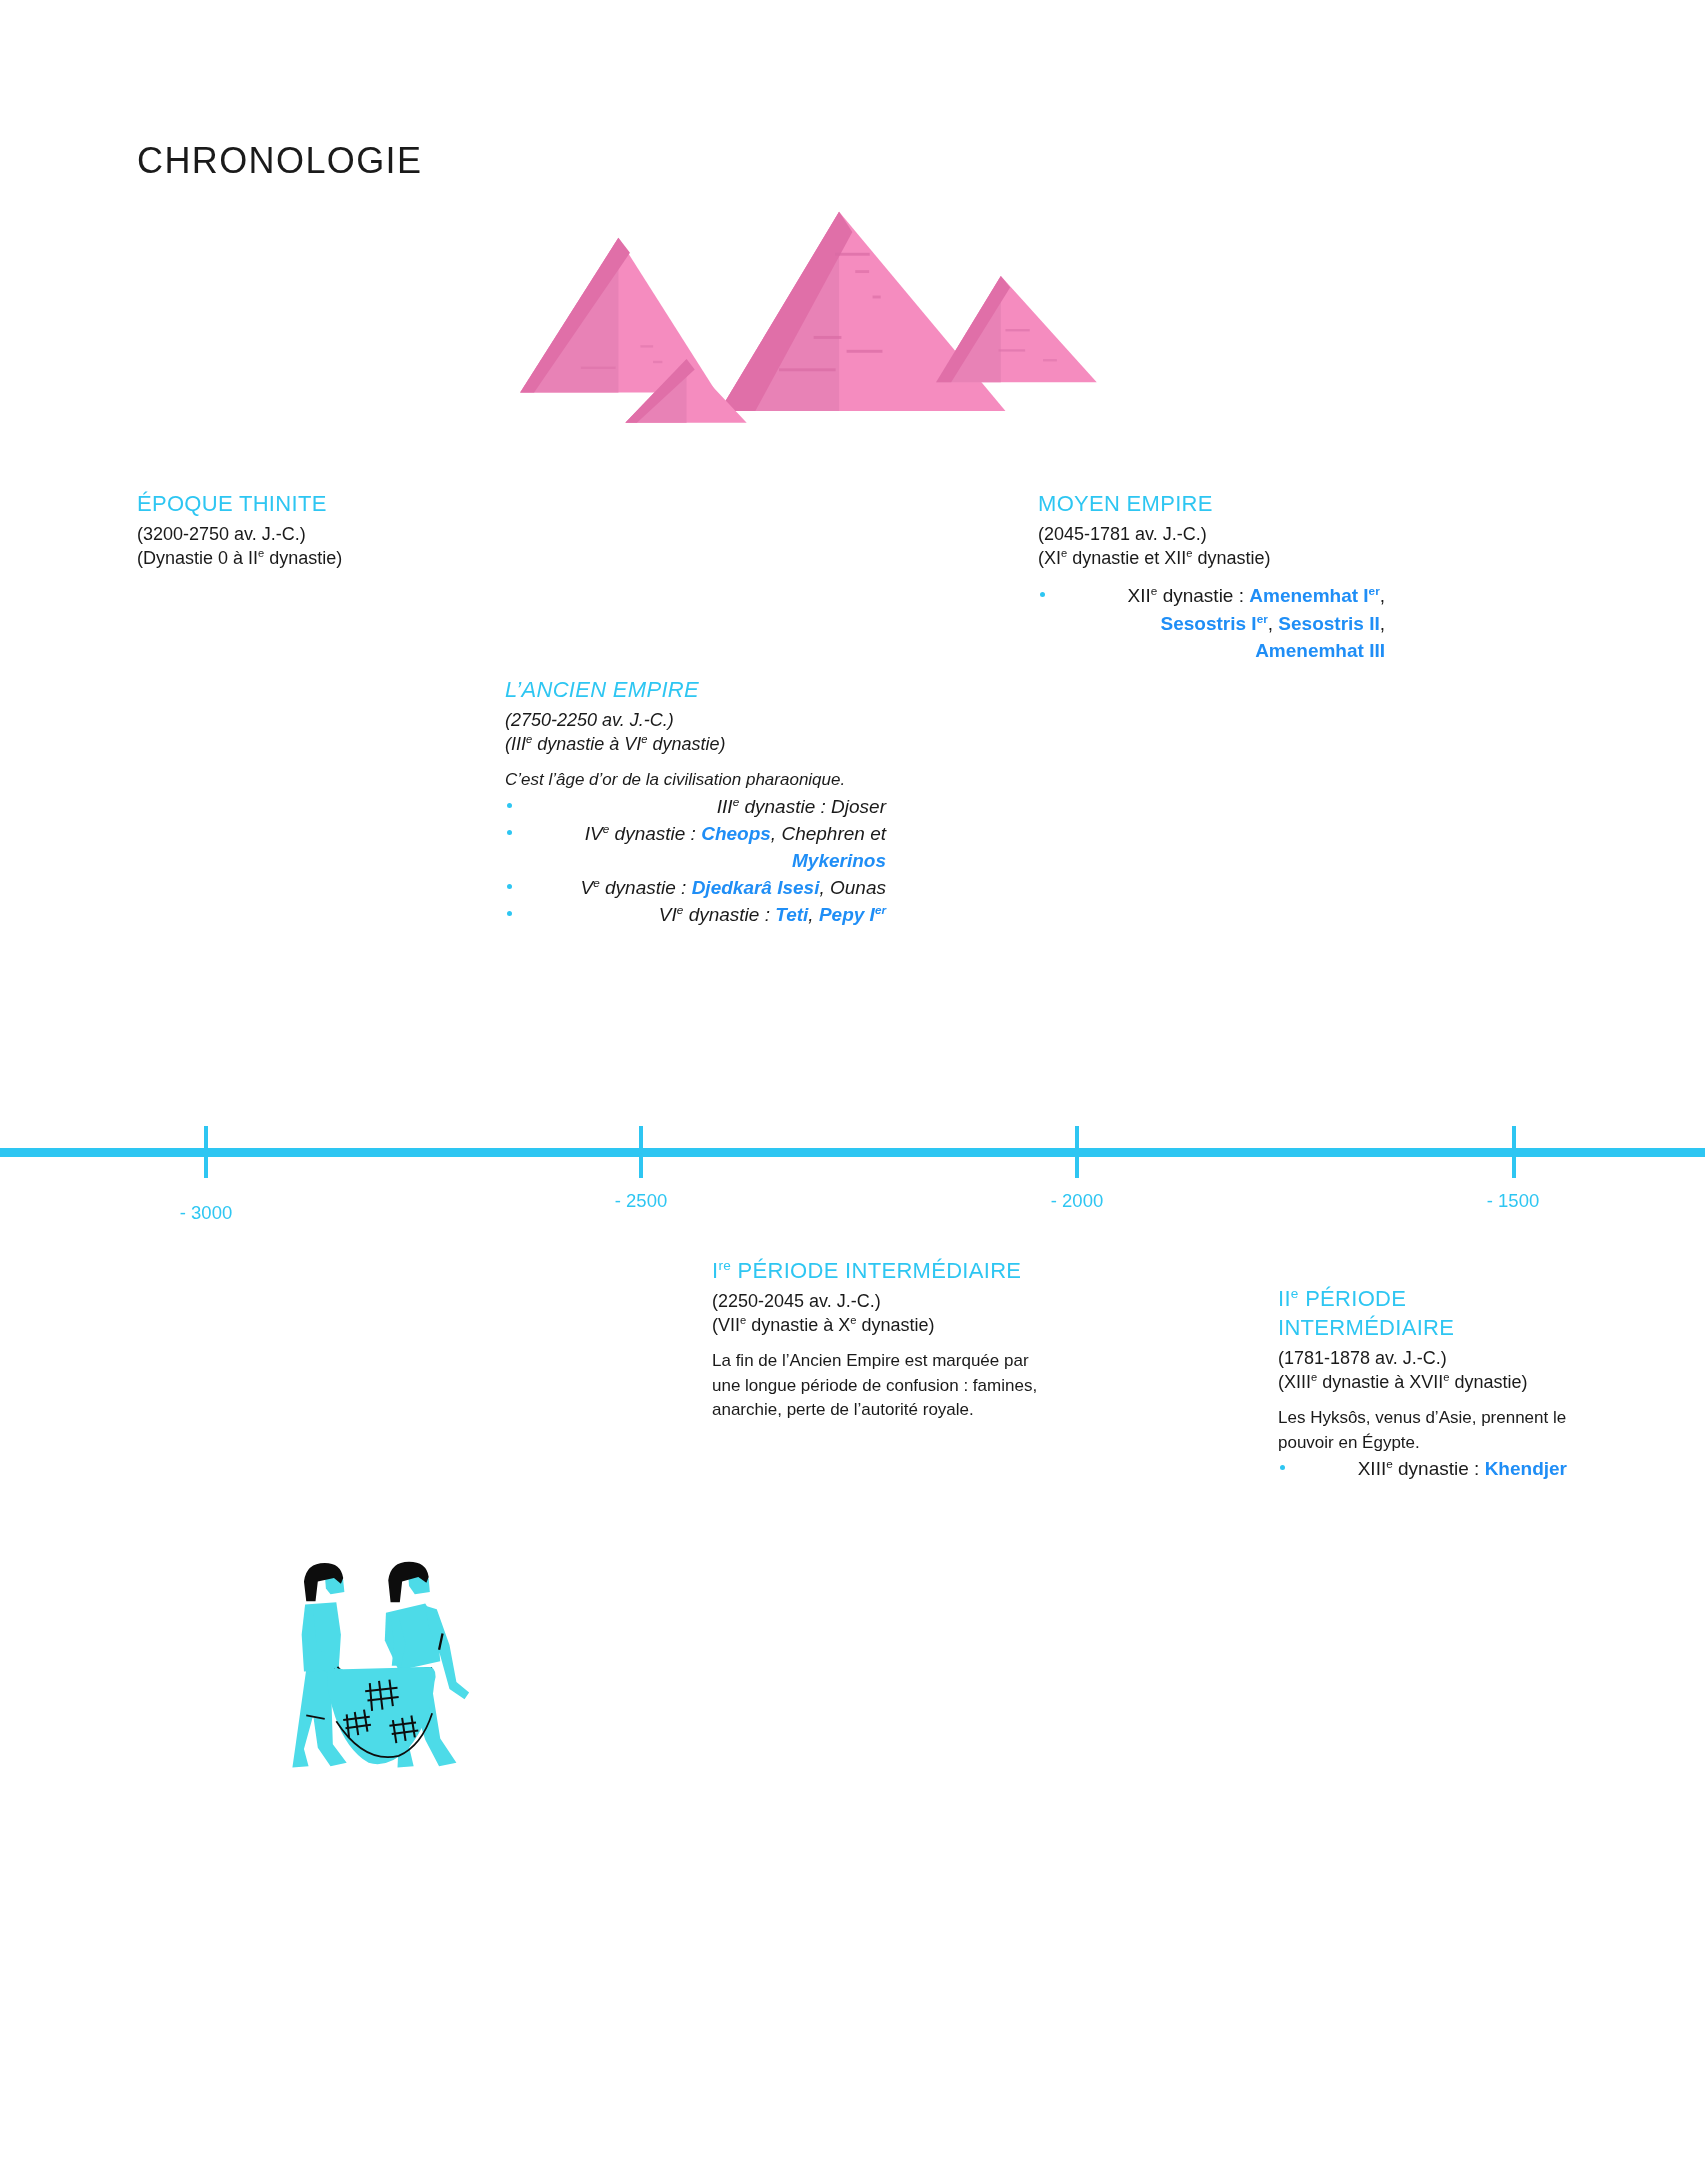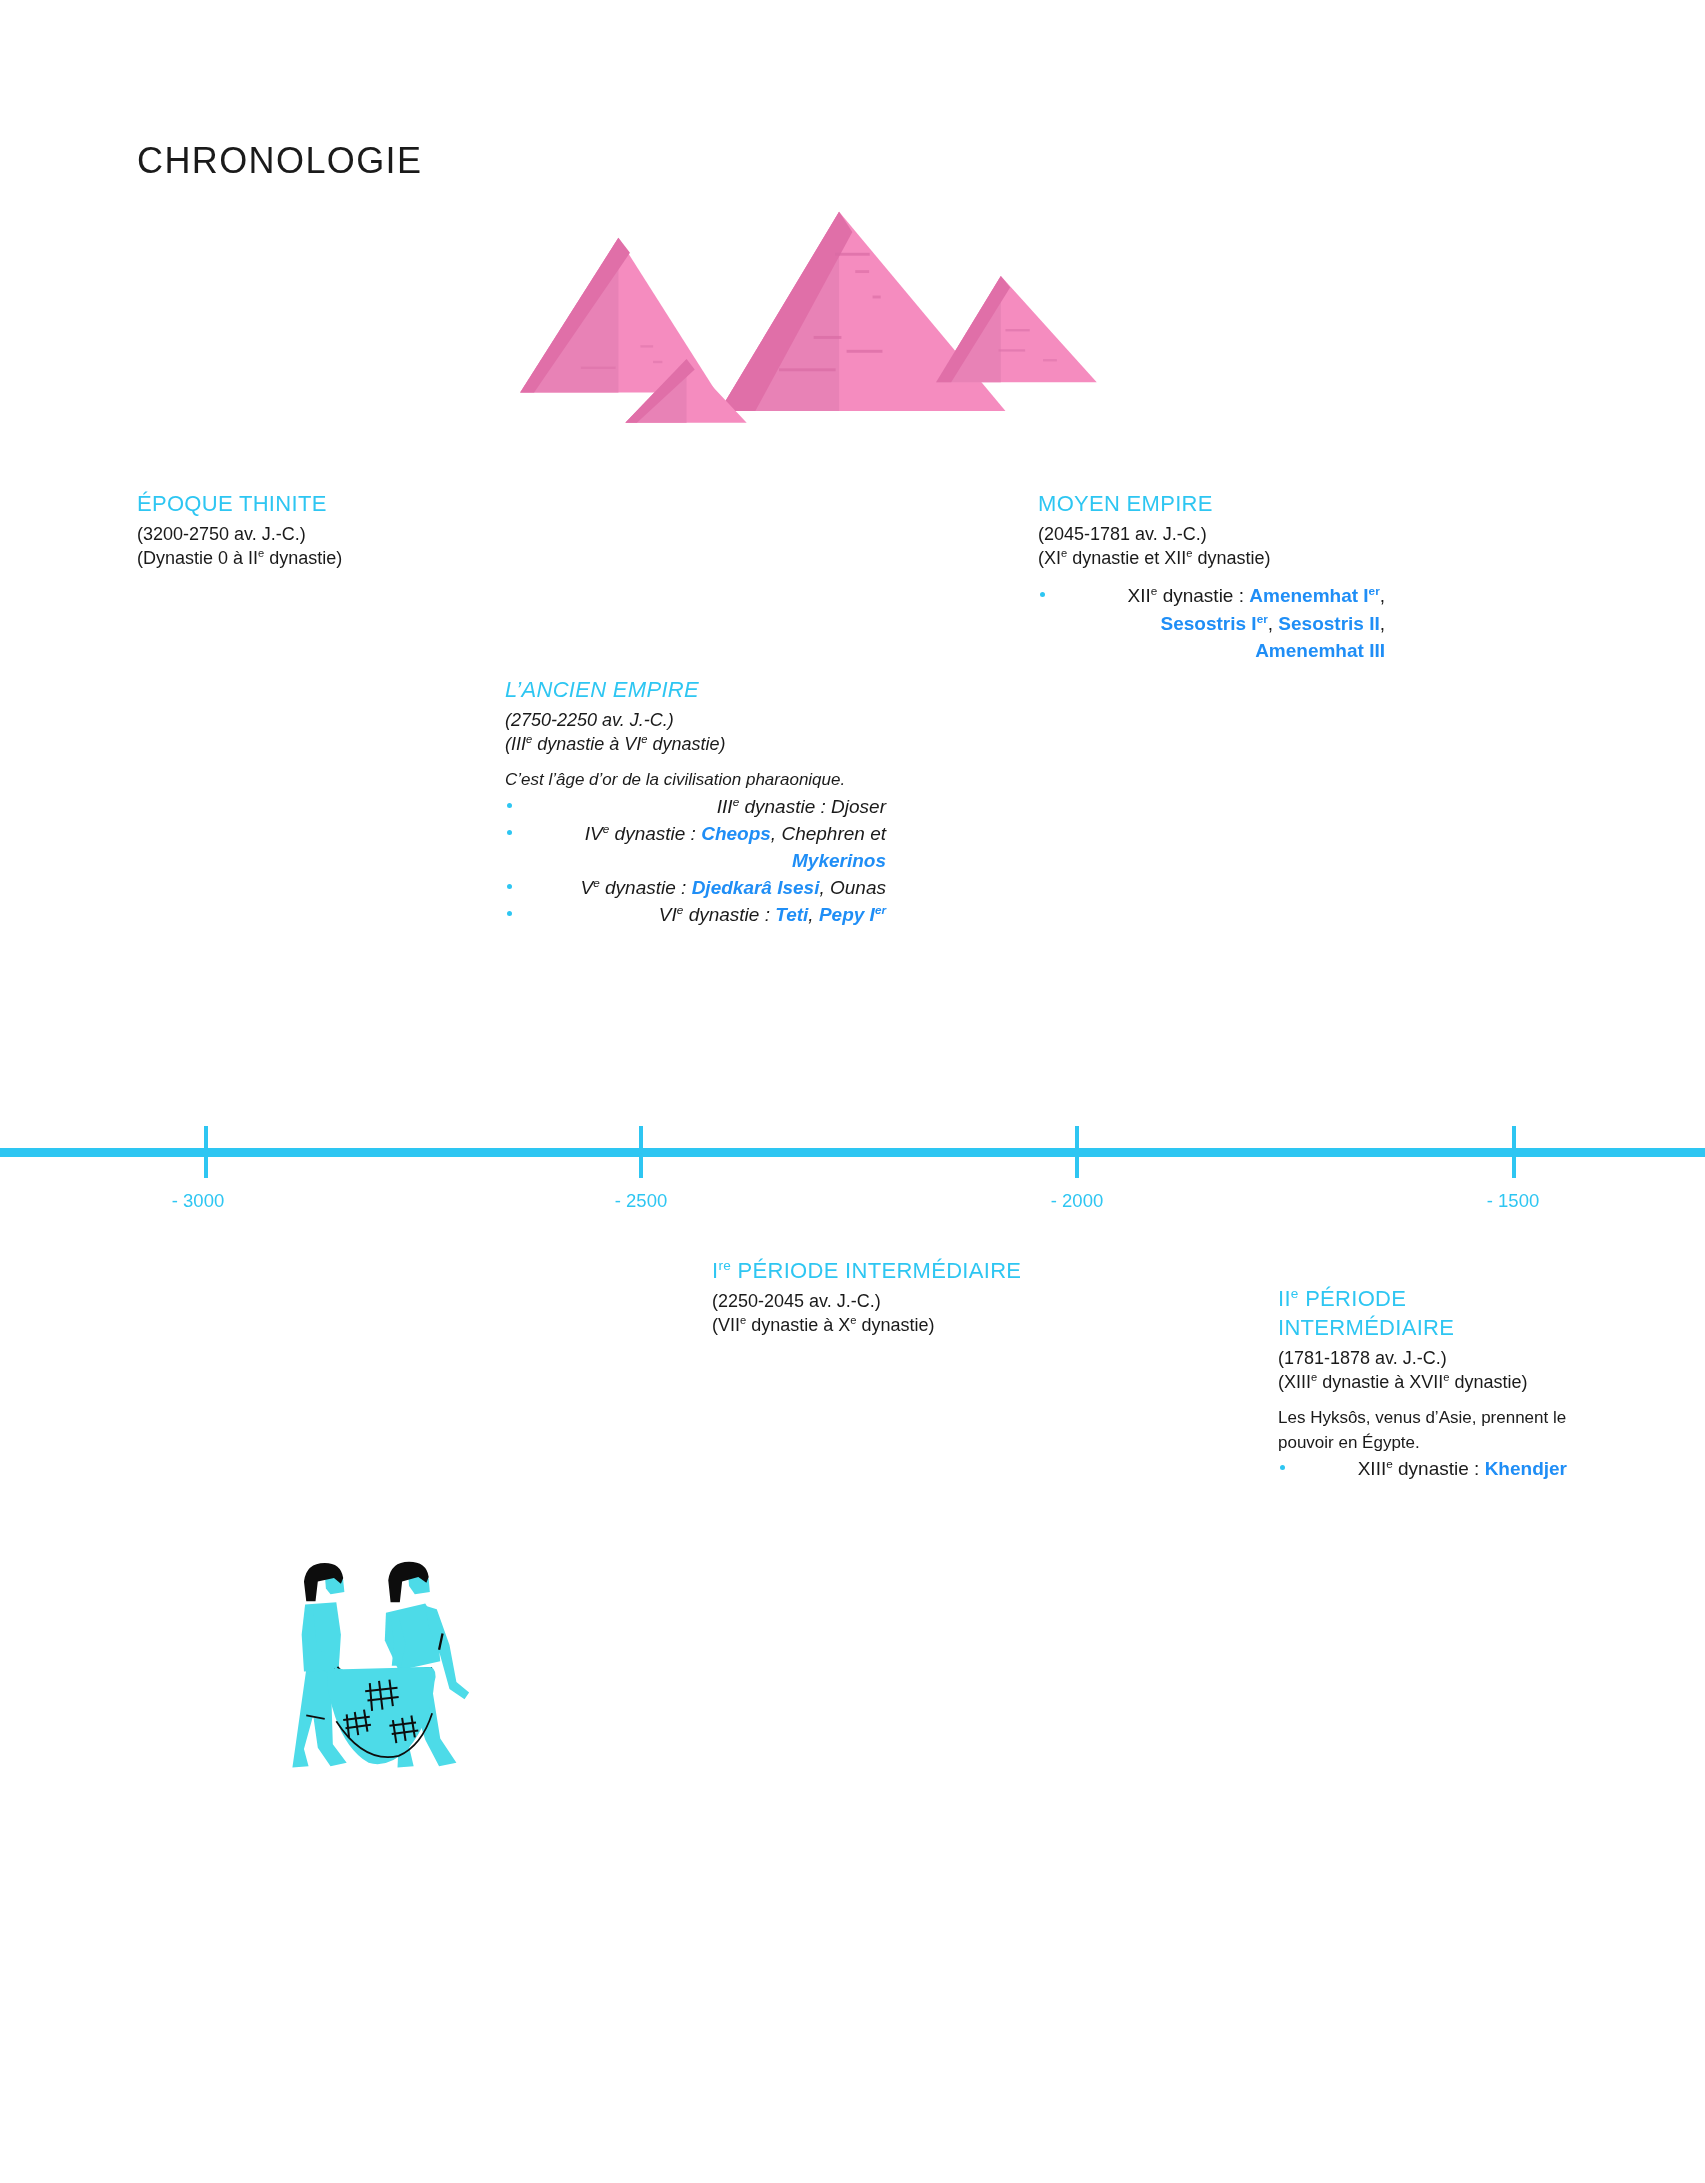--- a/index.html
+++ b/index.html
@@ -217,30 +217,33 @@
     </ul>
   </div>
 </div>
 
 <div id="timeline">
   <div id="timeline-axis"></div>
   <div class="tick" style="left:204px;"></div>
   <div class="tick" style="left:639px;"></div>
   <div class="tick" style="left:1075px;"></div>
   <div class="tick" style="left:1512px;"></div>
-  <div class="tick-label" style="left:198px;">- 3000</div>
+  <div class="tick-label" style="left:206px;margin-top:12px;">- 3000</div>
   <div class="tick-label" style="left:641px;">- 2500</div>
   <div class="tick-label" style="left:1077px;">- 2000</div>
   <div class="tick-label" style="left:1513px;">- 1500</div>
 </div>
 
 <div class="block" id="blk-pi1" style="left:712px; top:1256px; width:335px;">
   <div class="block-head"><span>I</span><sup>re</sup><span> PÉRIODE INTERMÉDIAIRE</span></div>
   <p class="block-meta">(2250-2045 av. J.-C.)</p>
   <p class="block-meta"><span>(VII</span><sup>e</sup><span> dynastie à X</span><sup>e</sup><span> dynastie)</span></p>
+  <div class="block-body">
+    <p>La fin de l’Ancien Empire est marquée par une longue période de confusion : famines, anarchie, perte de l’autorité royale.</p>
+  </div>
 </div>
 
 <div class="block" id="blk-pi2" style="left:1278px; top:1284px; width:289px;">
   <div class="block-head"><span>II</span><sup>e</sup><span> PÉRIODE INTERMÉDIAIRE</span></div>
   <p class="block-meta">(1781-1878 av. J.-C.)</p>
   <p class="block-meta"><span>(XIII</span><sup>e</sup><span> dynastie à XVII</span><sup>e</sup><span> dynastie)</span></p>
   <div class="block-body">
     <p>Les Hyksôs, venus d’Asie, prennent le pouvoir en Égypte.</p>
     <ul class="bullets">
       <li><span>XIII</span><sup>e</sup><span> dynastie : </span><span class="nm">Khendjer</span></li>

